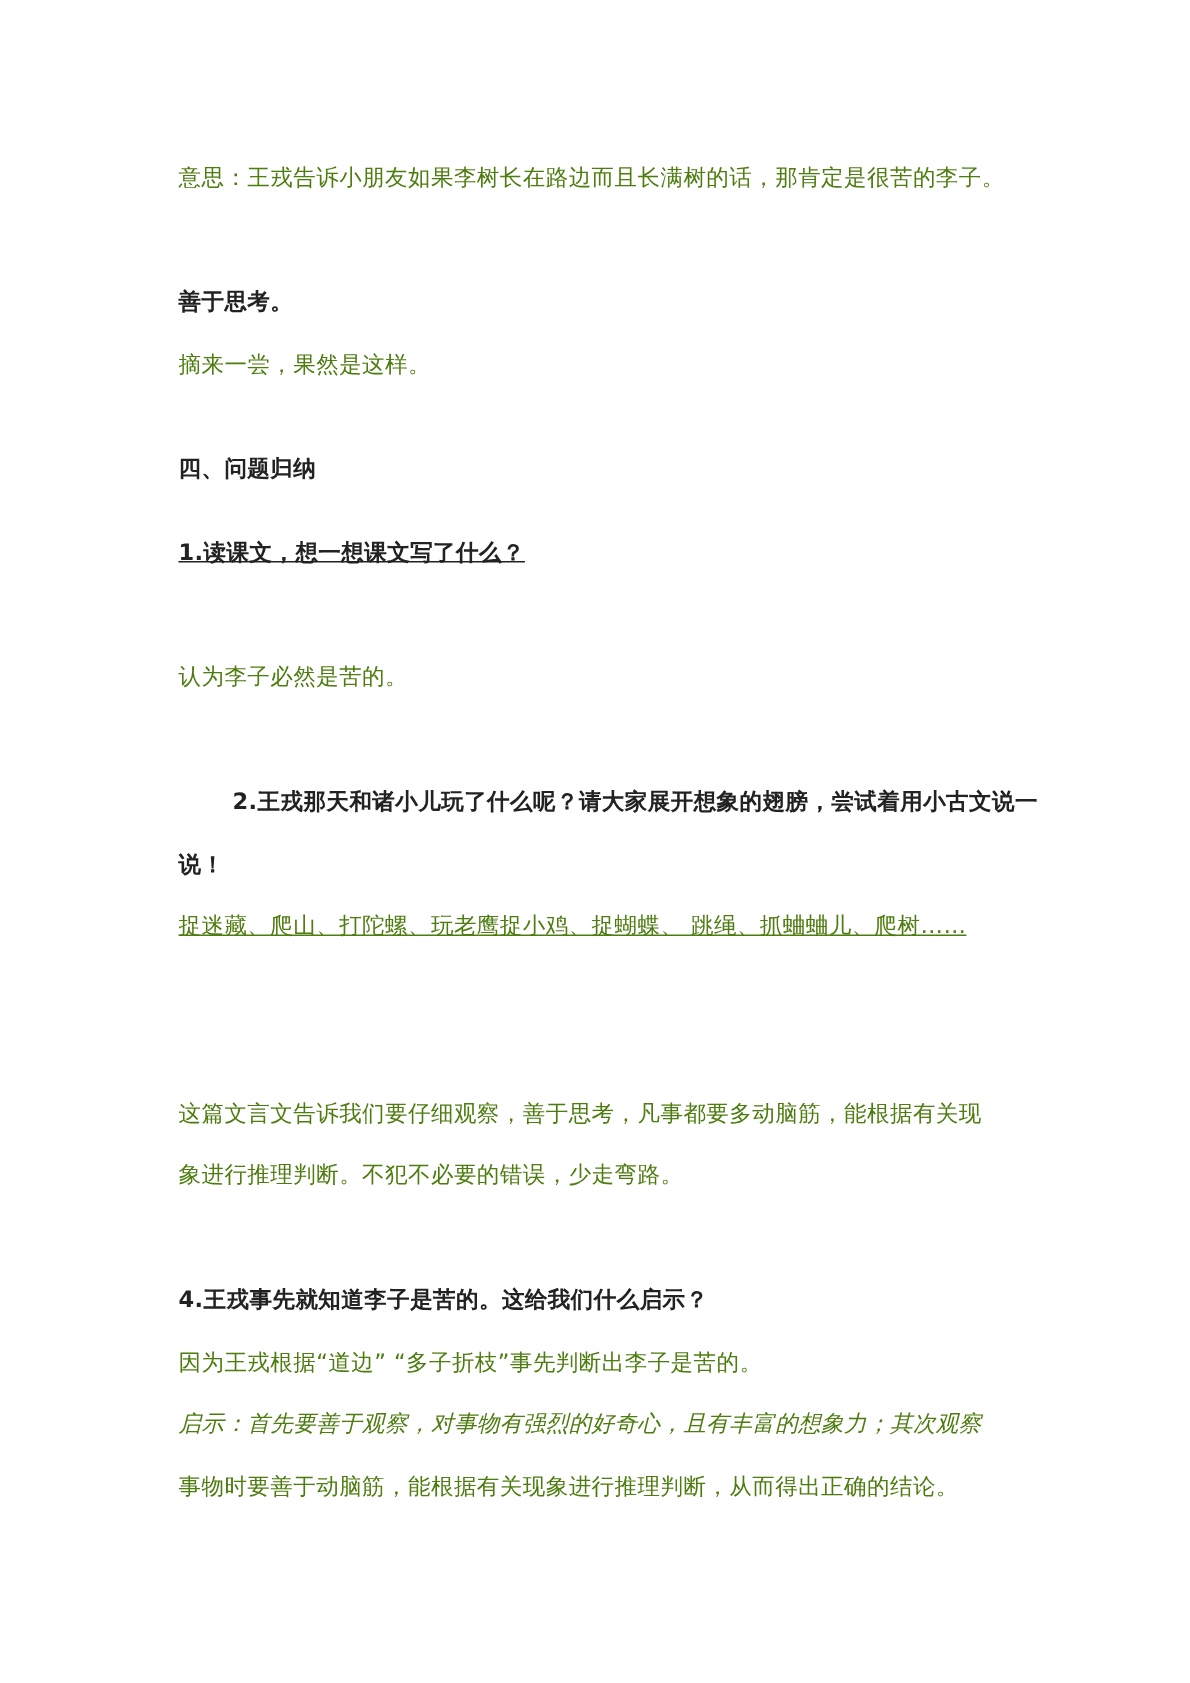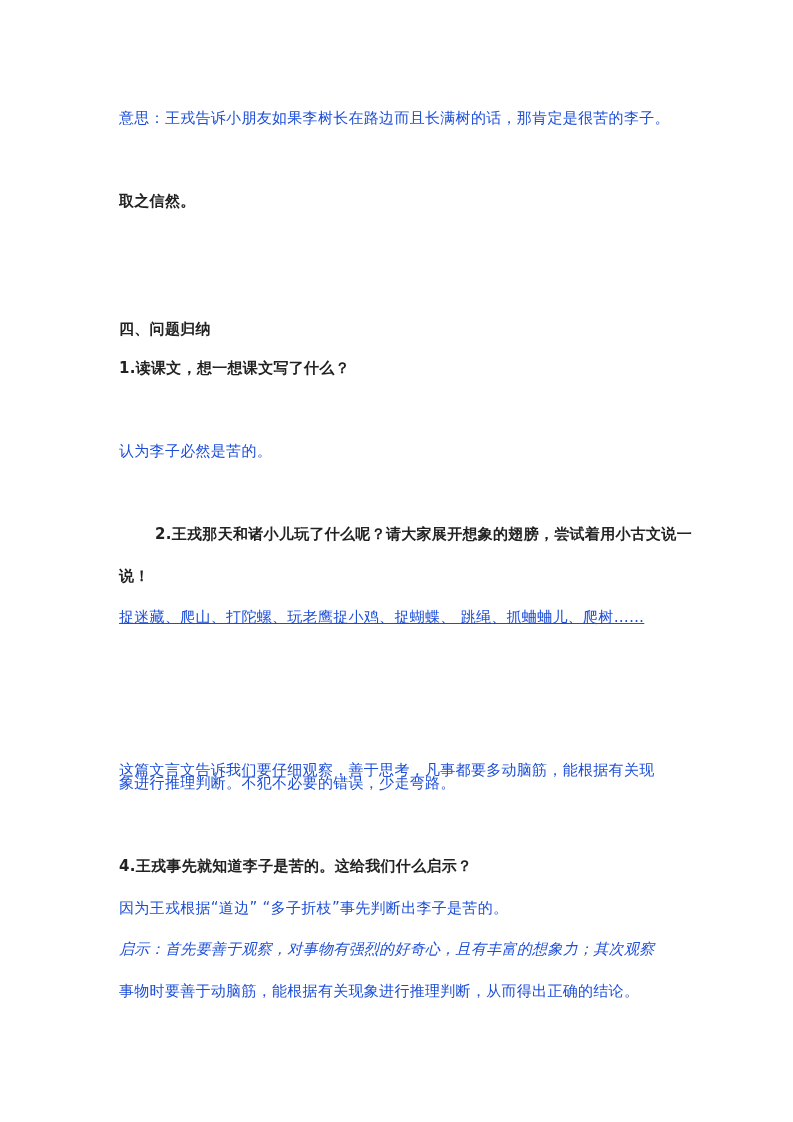--- a/index.html
+++ b/index.html
@@ -20,48 +20,49 @@
       left: 0; top: 0;
       width: 793px; height: 1122px;
     }
     .line {
       position: absolute;
       left: 119px;
       width: 560px;
       font-size: 15px;
       line-height: 20px;
       white-space: nowrap;
-      color: #1d4ed8;
+      color: #4d7c0f;
       letter-spacing: 0.3px;
     }
     .bold {
       font-weight: bold;
       color: #222222;
     }
   </style>
 </head>
 <body>
 
 <div class="page">
 
   <div class="line" style="top:108px;">意思：王戎告诉小朋友如果李树长在路边而且长满树的话，那肯定是很苦的李子。</div>
 
-  <div class="line bold" style="top:191px;">取之信然。</div>
+  <div class="line bold" style="top:191px;">善于思考。</div>
 
+  <div class="line" style="top:233px;">摘来一尝，果然是这样。</div>
 
-  <div class="line bold" style="top:319px;">四、问题归纳</div>
+  <div class="line bold" style="top:302px;">四、问题归纳</div>
 
-  <div class="line bold" style="top:358px;">1.读课文，想一想课文写了什么？</div>
+  <div class="line bold" style="top:358px;text-decoration:underline;">1.读课文，想一想课文写了什么？</div>
   <div class="line" style="top:441px;">认为李子必然是苦的。</div>
 
   <div class="line bold" style="top:524px;margin-left:36px;">2.王戎那天和诸小儿玩了什么呢？请大家展开想象的翅膀，尝试着用小古文说一</div>
   <div class="line bold" style="top:566px;">说！</div>
   <div class="line" style="top:607px;text-decoration:underline;">捉迷藏、爬山、打陀螺、玩老鹰捉小鸡、捉蝴蝶、  跳绳、抓蛐蛐儿、爬树……</div>
 
-  <div class="line" style="top:732px;margin-top:28px;">这篇文言文告诉我们要仔细观察，善于思考，凡事都要多动脑筋，能根据有关现</div>
+  <div class="line" style="top:732px;">这篇文言文告诉我们要仔细观察，善于思考，凡事都要多动脑筋，能根据有关现</div>
   <div class="line" style="top:773px;">象进行推理判断。不犯不必要的错误，少走弯路。</div>
 
   <div class="line bold" style="top:856px;">4.王戎事先就知道李子是苦的。这给我们什么启示？</div>
   <div class="line" style="top:898px;">因为王戎根据“道边”  “多子折枝”事先判断出李子是苦的。</div>
   <div class="line" style="top:939px;font-style:italic;">启示：首先要善于观察，对事物有强烈的好奇心，且有丰富的想象力；其次观察</div>
   <div class="line" style="top:981px;">事物时要善于动脑筋，能根据有关现象进行推理判断，从而得出正确的结论。</div>
 
 </div>
 
 </body></html>

